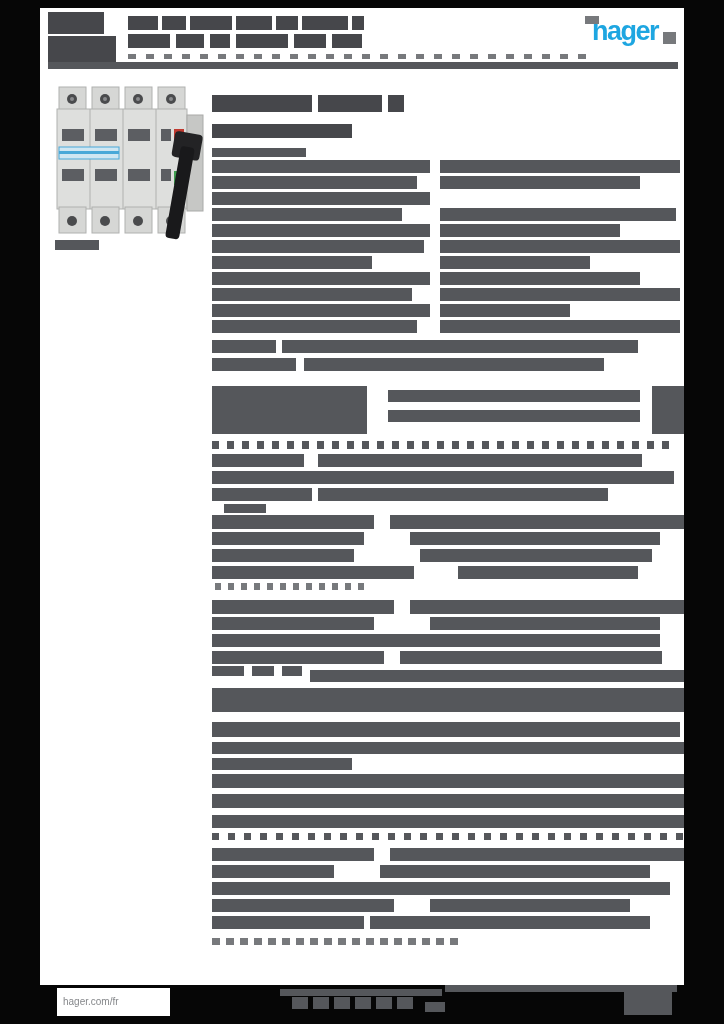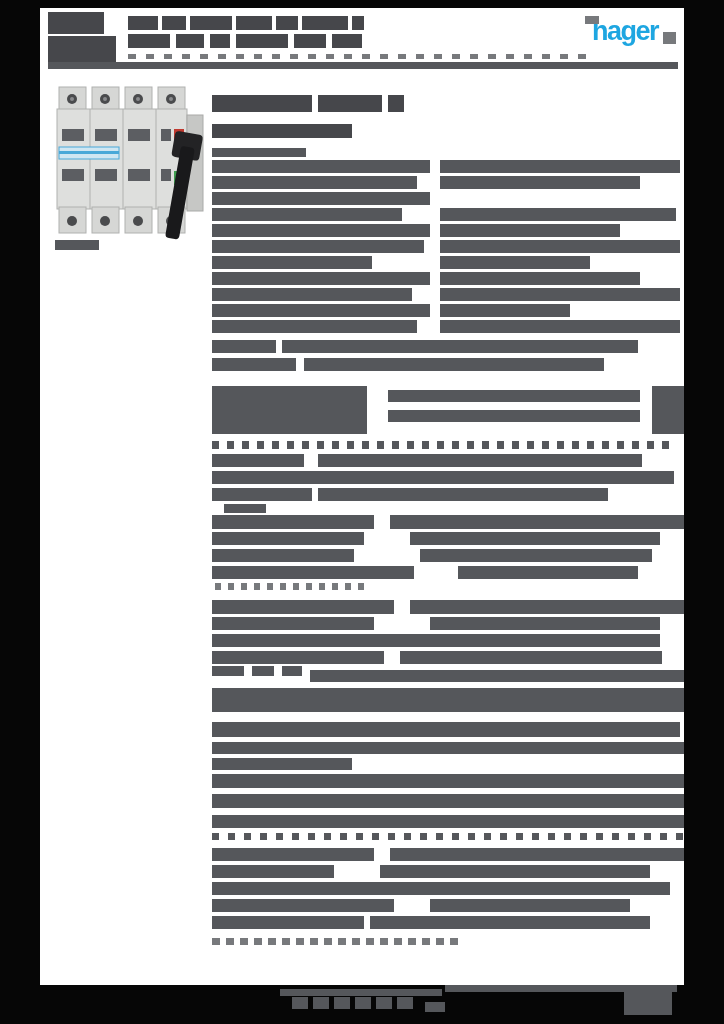--- a/index.html
+++ b/index.html
@@ -65,20 +65,23 @@
         <circle cx="50" cy="136" r="5" fill="#4a4b4d"></circle>
       <circle cx="83" cy="136" r="5" fill="#4a4b4d"></circle>
         <circle cx="116" cy="136" r="5" fill="#4a4b4d"></circle>
     </g>
     <g transform="rotate(10 133 62)">
       <rect x="118" y="48" width="28" height="26" rx="4" fill="#232325"></rect>
       <rect x="126" y="62" width="14" height="93" rx="4" fill="#19191b"></rect>
     </g>
   </svg>
 
+  <div class="footer-box">
+    <a class="footer-link" href="#">hager.com/fr</a>
+  </div>
 <div class="bar" style="left: 48px; top: 12px; width: 56px; height: 22px; background: rgb(70, 71, 75);"></div>
     <div class="bar" style="left: 48px; top: 36px; width: 68px; height: 26px; background: rgb(70, 71, 75);"></div>
     <div class="bar" style="left: 128px; top: 16px; width: 30px; height: 14px; background: rgb(70, 71, 75);"></div>
     <div class="bar" style="left: 162px; top: 16px; width: 24px; height: 14px; background: rgb(70, 71, 75);"></div>
     <div class="bar" style="left: 190px; top: 16px; width: 42px; height: 14px; background: rgb(70, 71, 75);"></div>
     <div class="bar" style="left: 236px; top: 16px; width: 36px; height: 14px; background: rgb(70, 71, 75);"></div>
     <div class="bar" style="left: 276px; top: 16px; width: 22px; height: 14px; background: rgb(70, 71, 75);"></div>
     <div class="bar" style="left: 302px; top: 16px; width: 46px; height: 14px; background: rgb(70, 71, 75);"></div>
     <div class="bar" style="left: 352px; top: 16px; width: 12px; height: 14px; background: rgb(70, 71, 75);"></div>
     <div class="bar" style="left: 128px; top: 34px; width: 42px; height: 14px; background: rgb(70, 71, 75);"></div>

